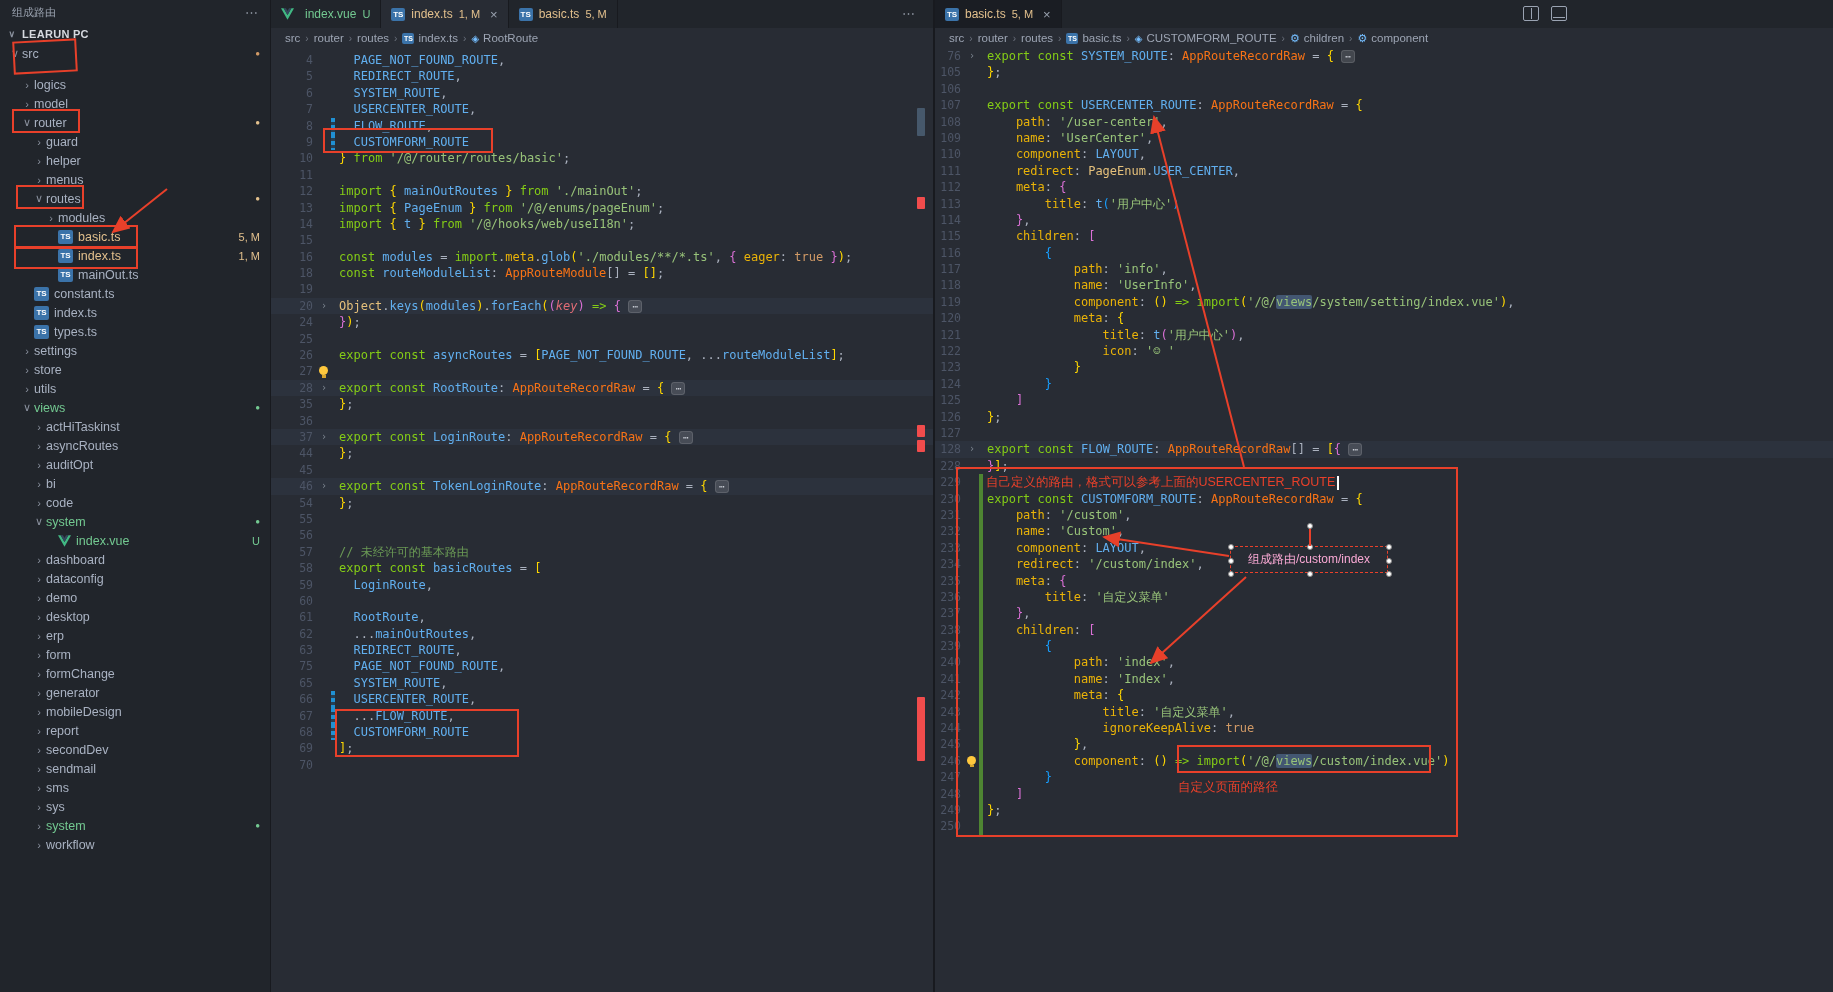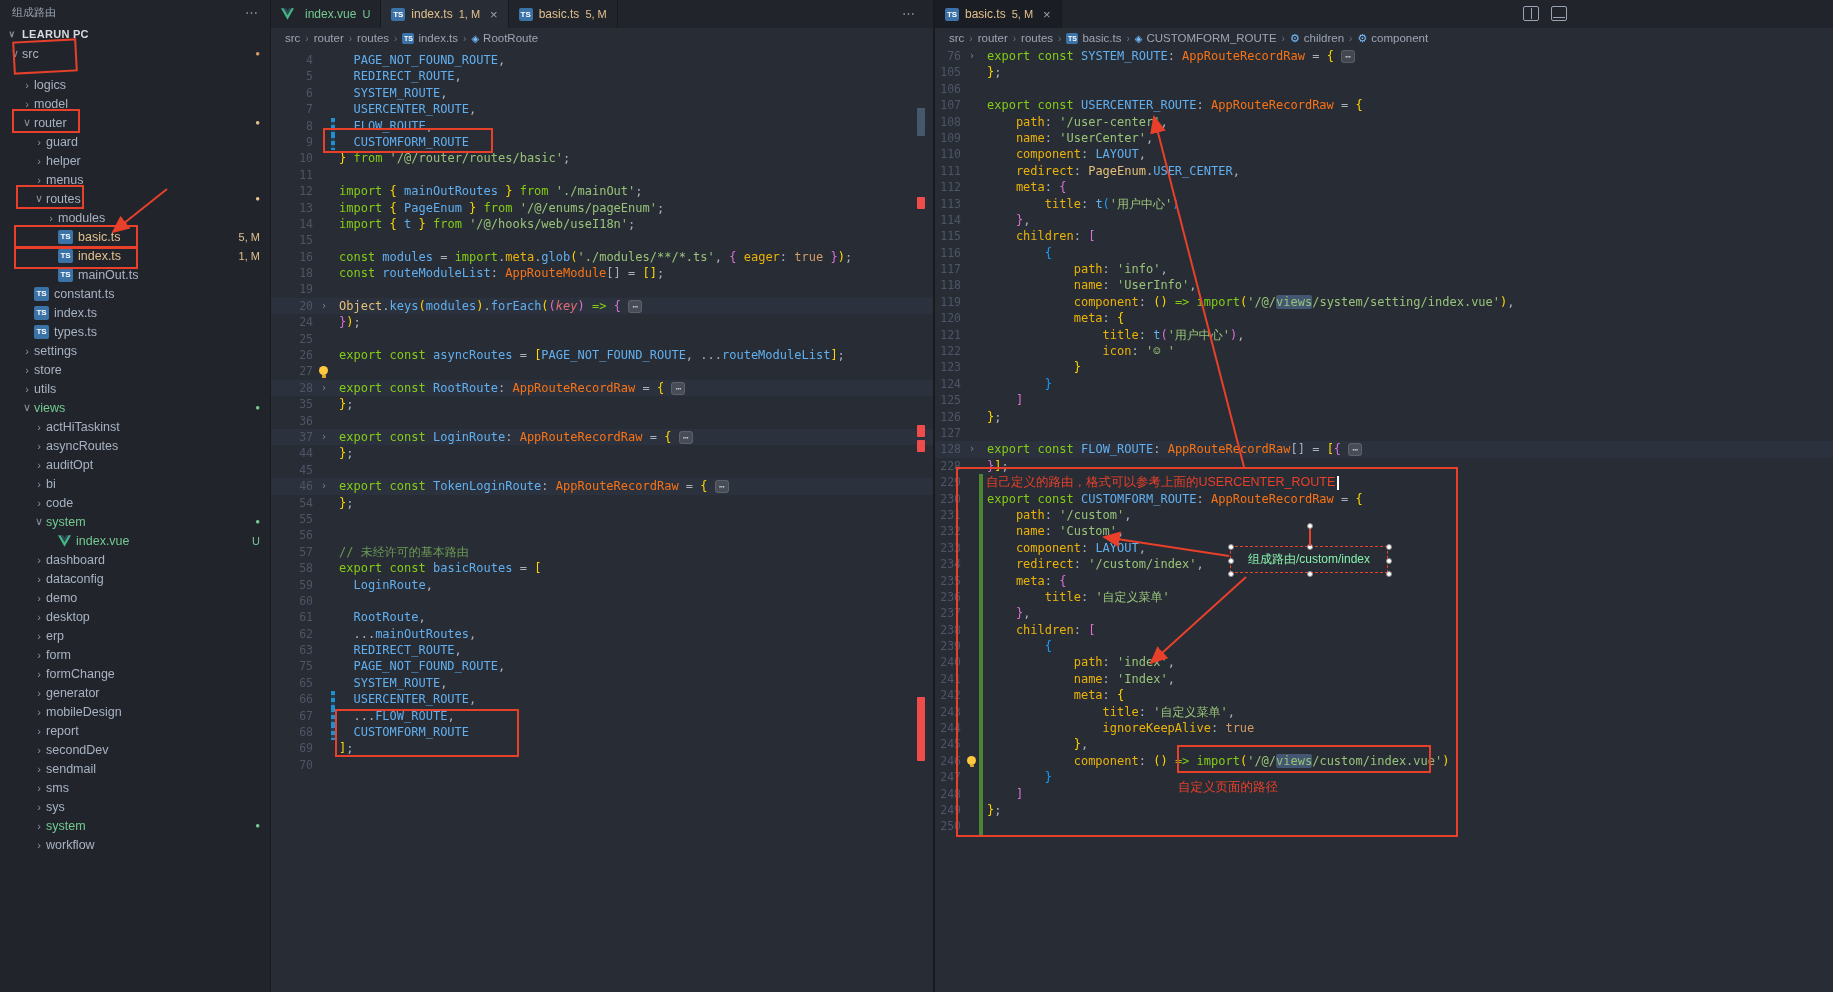--- a/index.html
+++ b/index.html
@@ -73,21 +73,21 @@
   .tk-b1{color:#ffd700;} .tk-b2{color:#da70d6;} .tk-b3{color:#179fff;}
   .tk-sh{color:#98c379;background:rgba(94,130,175,.5);border-radius:2px;}
   .tk-fd{color:#c8ccd4;background:rgba(255,255,255,.13);border:1px solid rgba(255,255,255,.12);
          border-radius:3px;padding:0 3px;font-size:10px;}
   .ruler{position:absolute;top:48px;bottom:0;right:6px;width:10px;}
   .rmark{position:absolute;left:0;width:8px;border-radius:1px;}
   
   .anno-svg{position:absolute;inset:0;pointer-events:none;z-index:60;}
   .anno-note{position:absolute;color:#e8402a;font-size:12.5px;white-space:nowrap;z-index:61;pointer-events:none;}
   .anno-caret{display:inline-block;width:2px;height:14px;background:#fff;vertical-align:middle;margin-left:2px;}
-  .anno-editbox{position:absolute;border:1.6px dashed #e8402a;color:#86efac;font-size:12px;
+  .anno-editbox{position:absolute;border:1.6px dashed #e8402a;color:#f9a8d4;font-size:12px;
                 display:flex;align-items:center;justify-content:center;z-index:61;pointer-events:none;}
   .handle{position:absolute;width:6px;height:6px;background:#fff;border:1px solid #8a8a8a;border-radius:50%;}
   .stem{position:absolute;width:1.6px;height:19px;background:#e8402a;}
 </style>
 </head>
 <body>
 
 <div class="app">
   <aside class="sidebar">
     <div class="sb-head">

